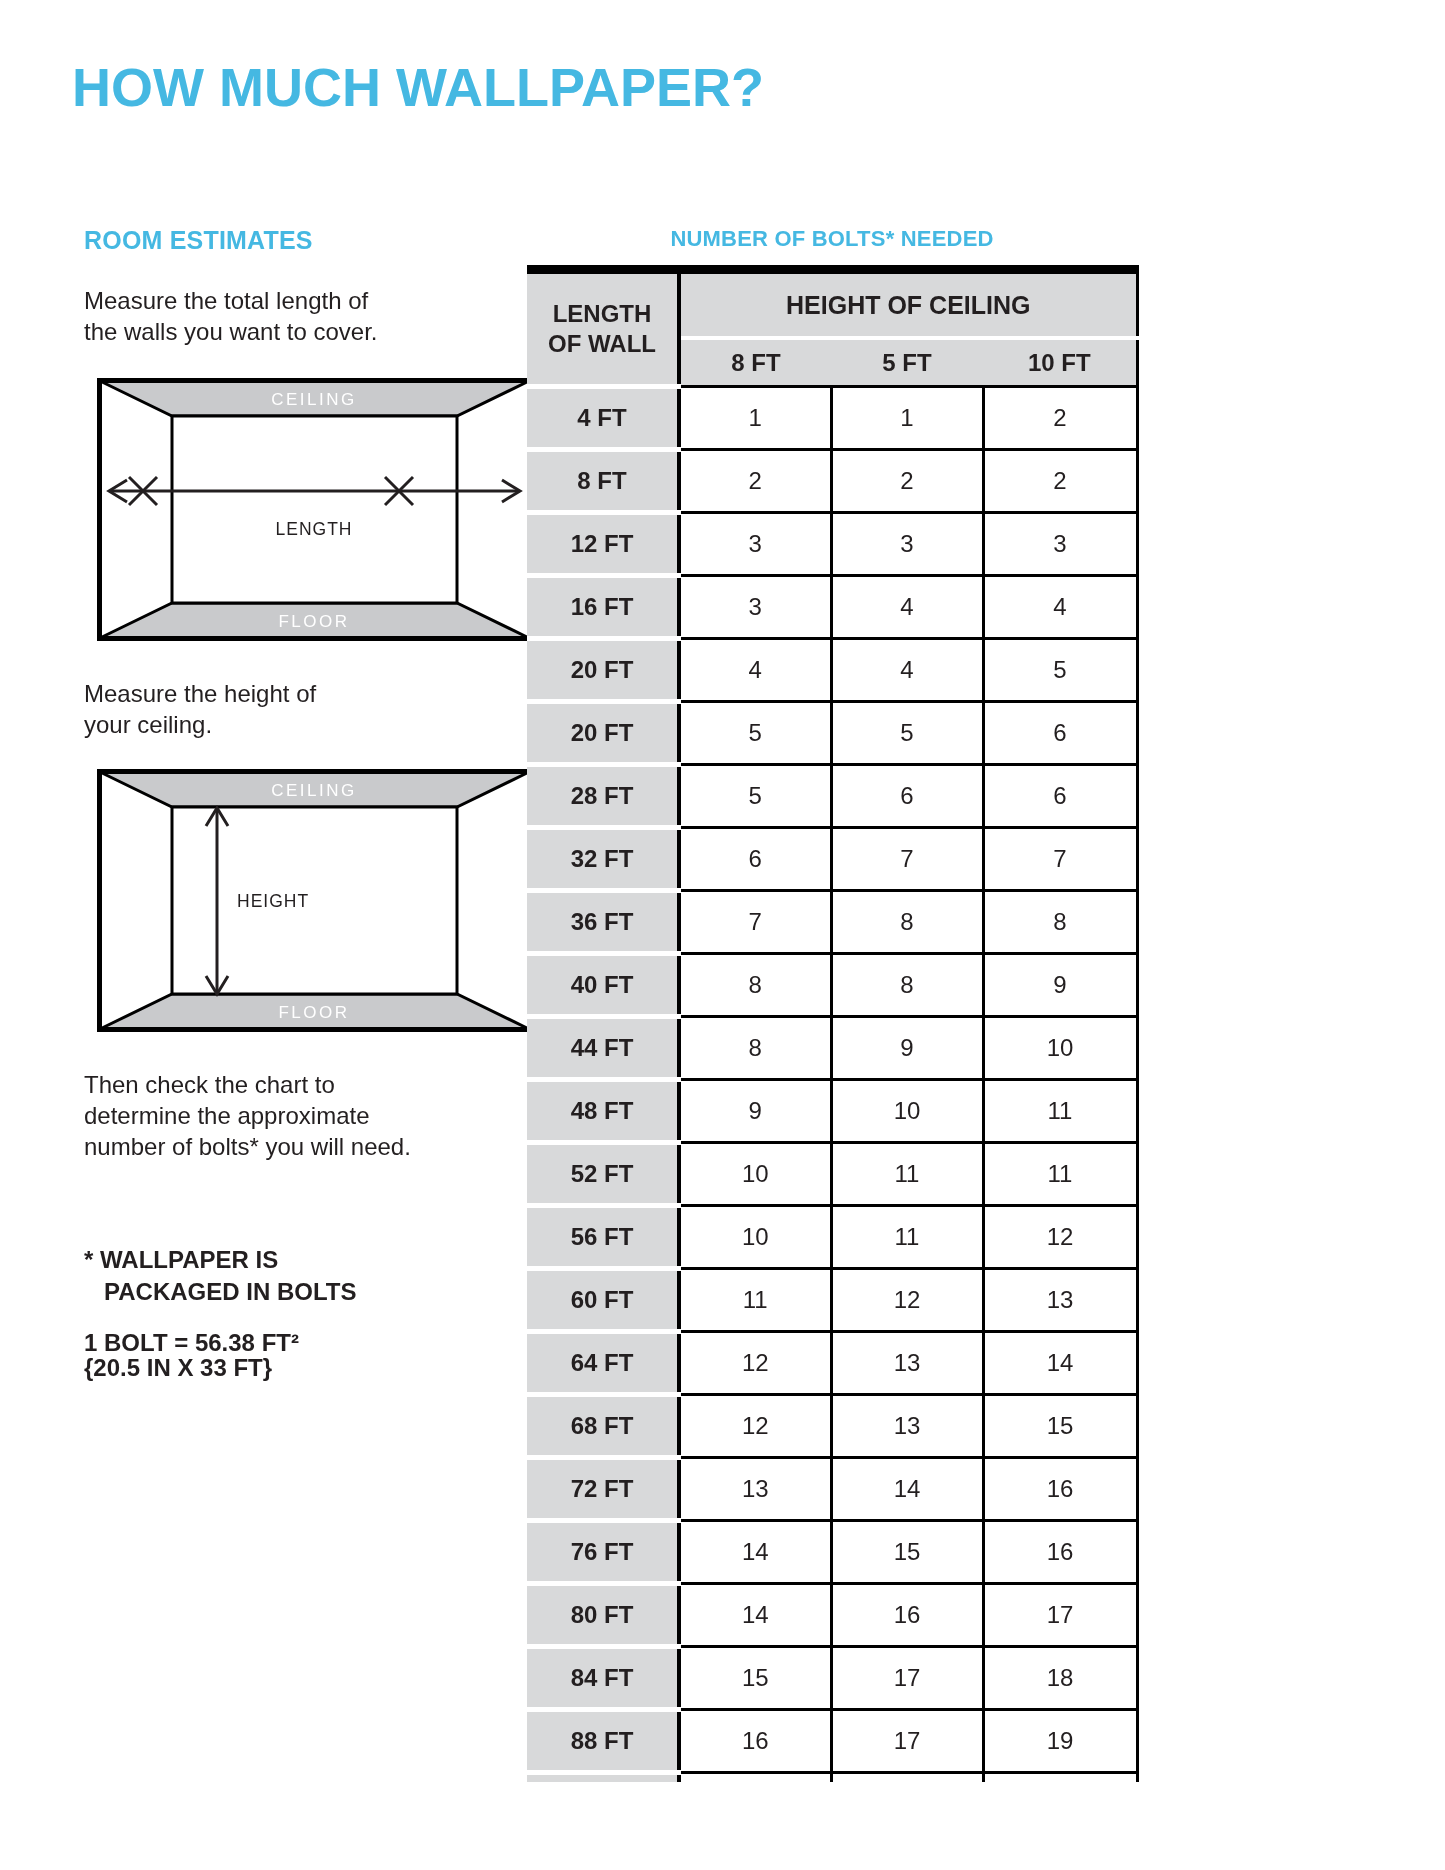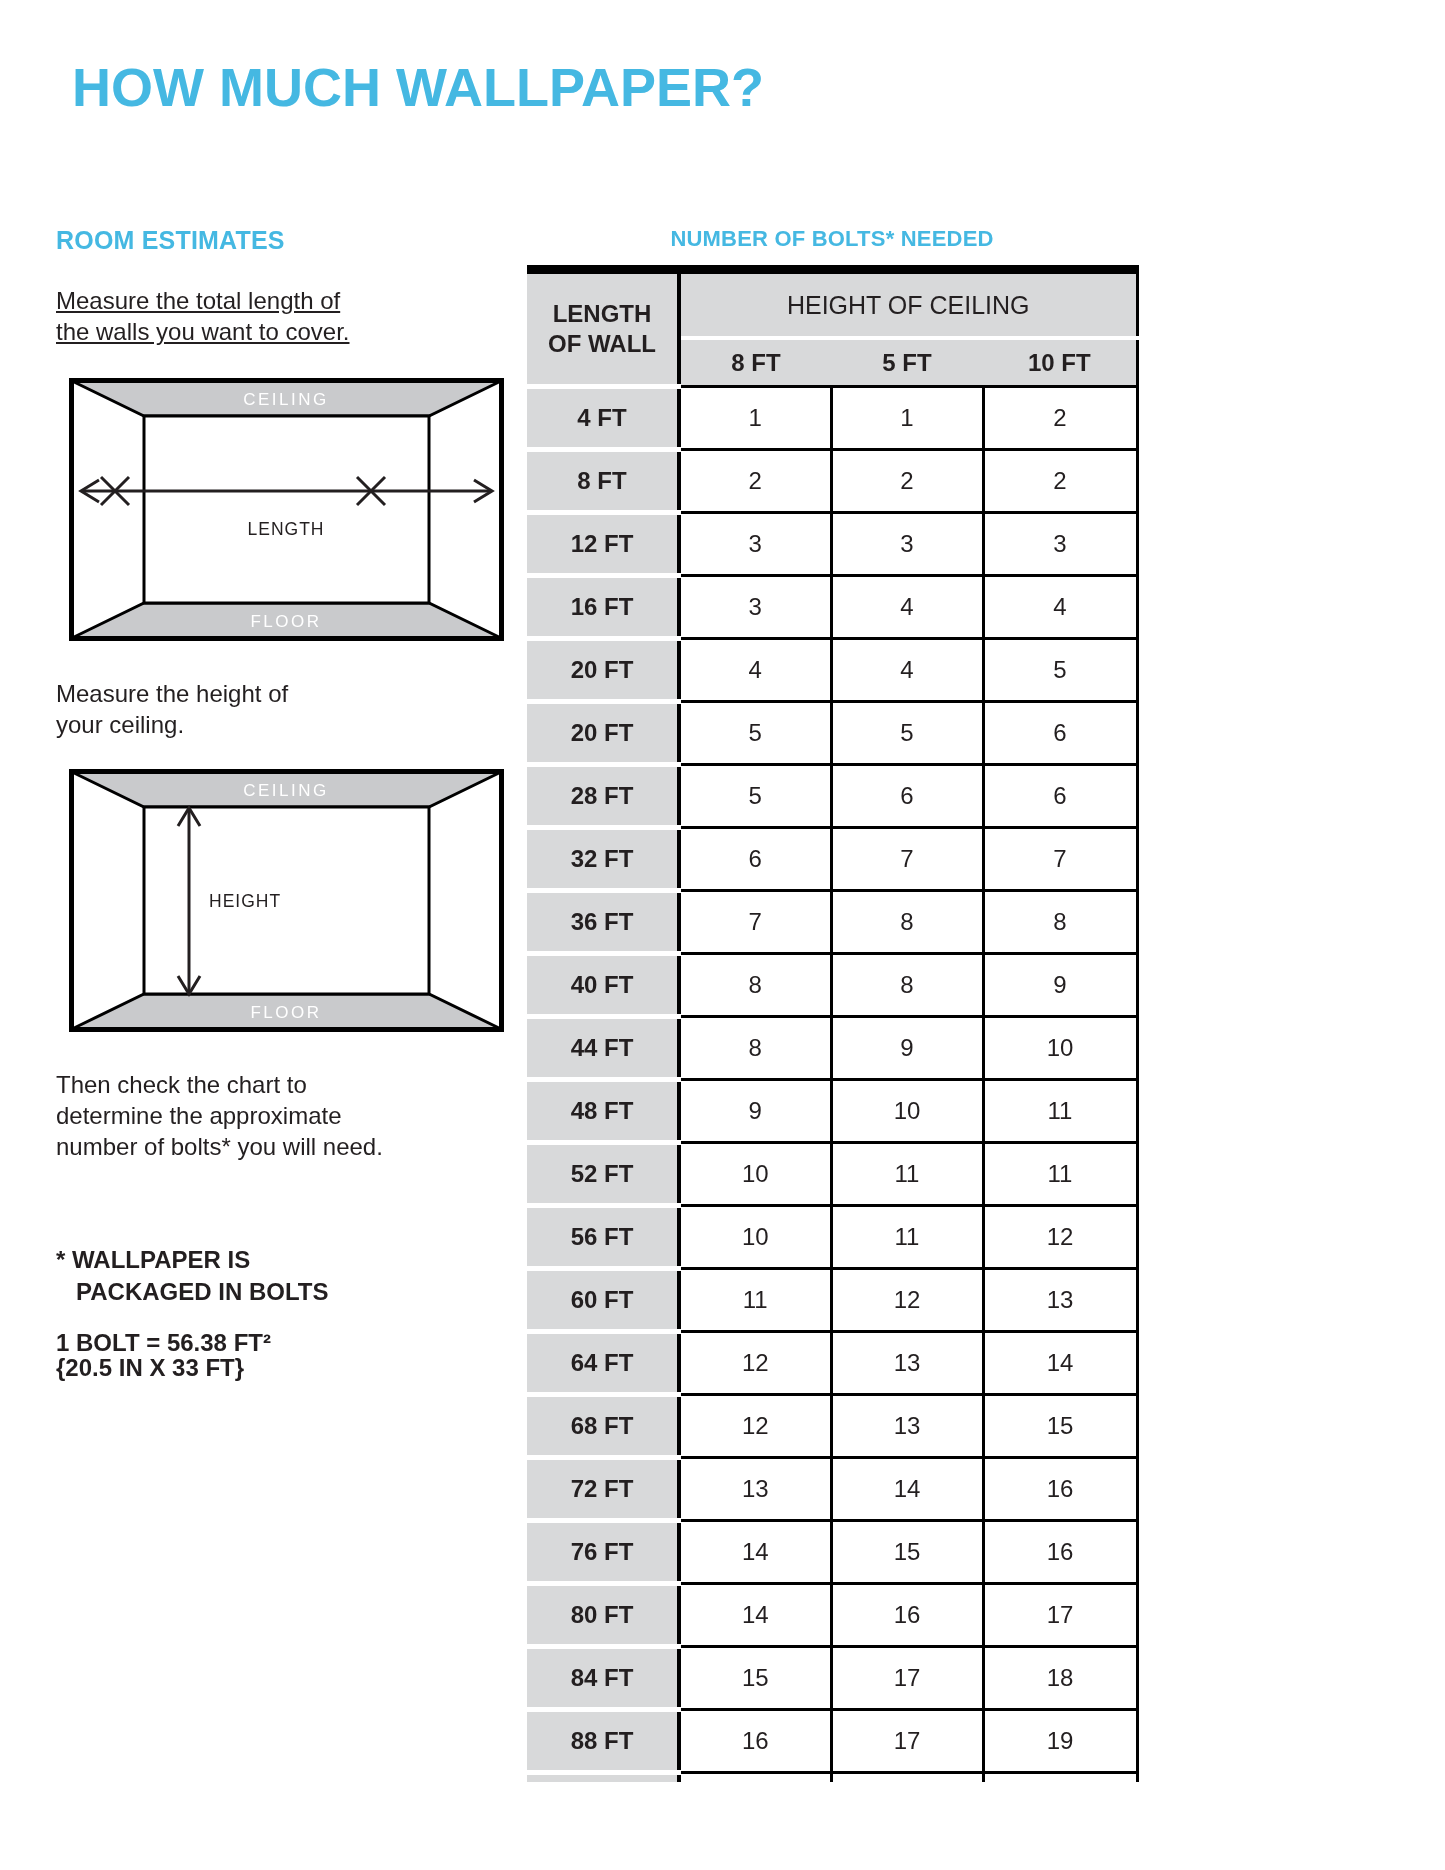--- a/index.html
+++ b/index.html
@@ -10,26 +10,26 @@
   }
   html,body{margin:0;padding:0;background:#ffffff;}
   #page{
     position:relative;width:1445px;height:1782px;background:#ffffff;
     font-family:"Liberation Sans",sans-serif;color:var(--ink);overflow:hidden;
   }
   .page-title{
     position:absolute;left:72px;top:56px;margin:0;
     font-size:54px;font-weight:700;color:var(--accent);letter-spacing:0;
   }
-  .left-col{position:absolute;left:56px;top:226px;width:445px;}
+  .left-col{position:absolute;left:84px;top:226px;width:445px;}
   .section-heading{
     margin:0;font-size:25px;font-weight:700;color:var(--accent);letter-spacing:.2px;
   }
   .prose{margin:0;font-size:24px;line-height:31px;white-space:pre-line;}
-  #step1{margin-top:30px;text-decoration:underline;}
+  #step1{margin-top:30px;}
   #step2{margin-top:37px;}
   #step3{margin-top:37px;}
   .room-diagram{display:block;margin-left:13px;}
   #diagram1{margin-top:31px;}
   #diagram2{margin-top:29px;}
   .footnote{
     margin:82px 0 12px 0;font-size:24px;font-weight:700;line-height:32px;white-space:pre-wrap;
   }
   .bolt-def{
     margin:22px 0 0 0;font-size:24px;font-weight:700;line-height:25px;white-space:pre-line;
@@ -44,21 +44,21 @@
     border-collapse:collapse;table-layout:fixed;width:610px;margin-top:13px;
     border-top:9px solid #000;
   }
   table.bolts th,table.bolts td{padding:0;color:var(--ink);}
   .label-head{
     background:var(--cell-gray);font-size:24px;font-weight:700;text-align:center;
     vertical-align:middle;border-right:4px solid #000;border-bottom:5px solid #fff;
     white-space:pre-line;line-height:30px;
   }
   .group-head{
-    background:var(--cell-gray);font-size:25px;font-weight:400;text-align:center;
+    background:var(--cell-gray);font-size:25px;font-weight:700;text-align:center;
     vertical-align:middle;height:62px;border-bottom:4px solid #fff;border-right:3px solid #000;
   }
   .sub-head{
     background:var(--cell-gray);font-size:24px;font-weight:700;text-align:center;
     vertical-align:middle;height:45px;border-bottom:3px solid #000;
   }
   .sub-head.last{border-right:3px solid #000;}
   .row-label{
     background:var(--cell-gray);font-size:24px;font-weight:700;text-align:center;
     vertical-align:middle;height:58px;border-right:4px solid #000;border-top:5px solid #fff;

